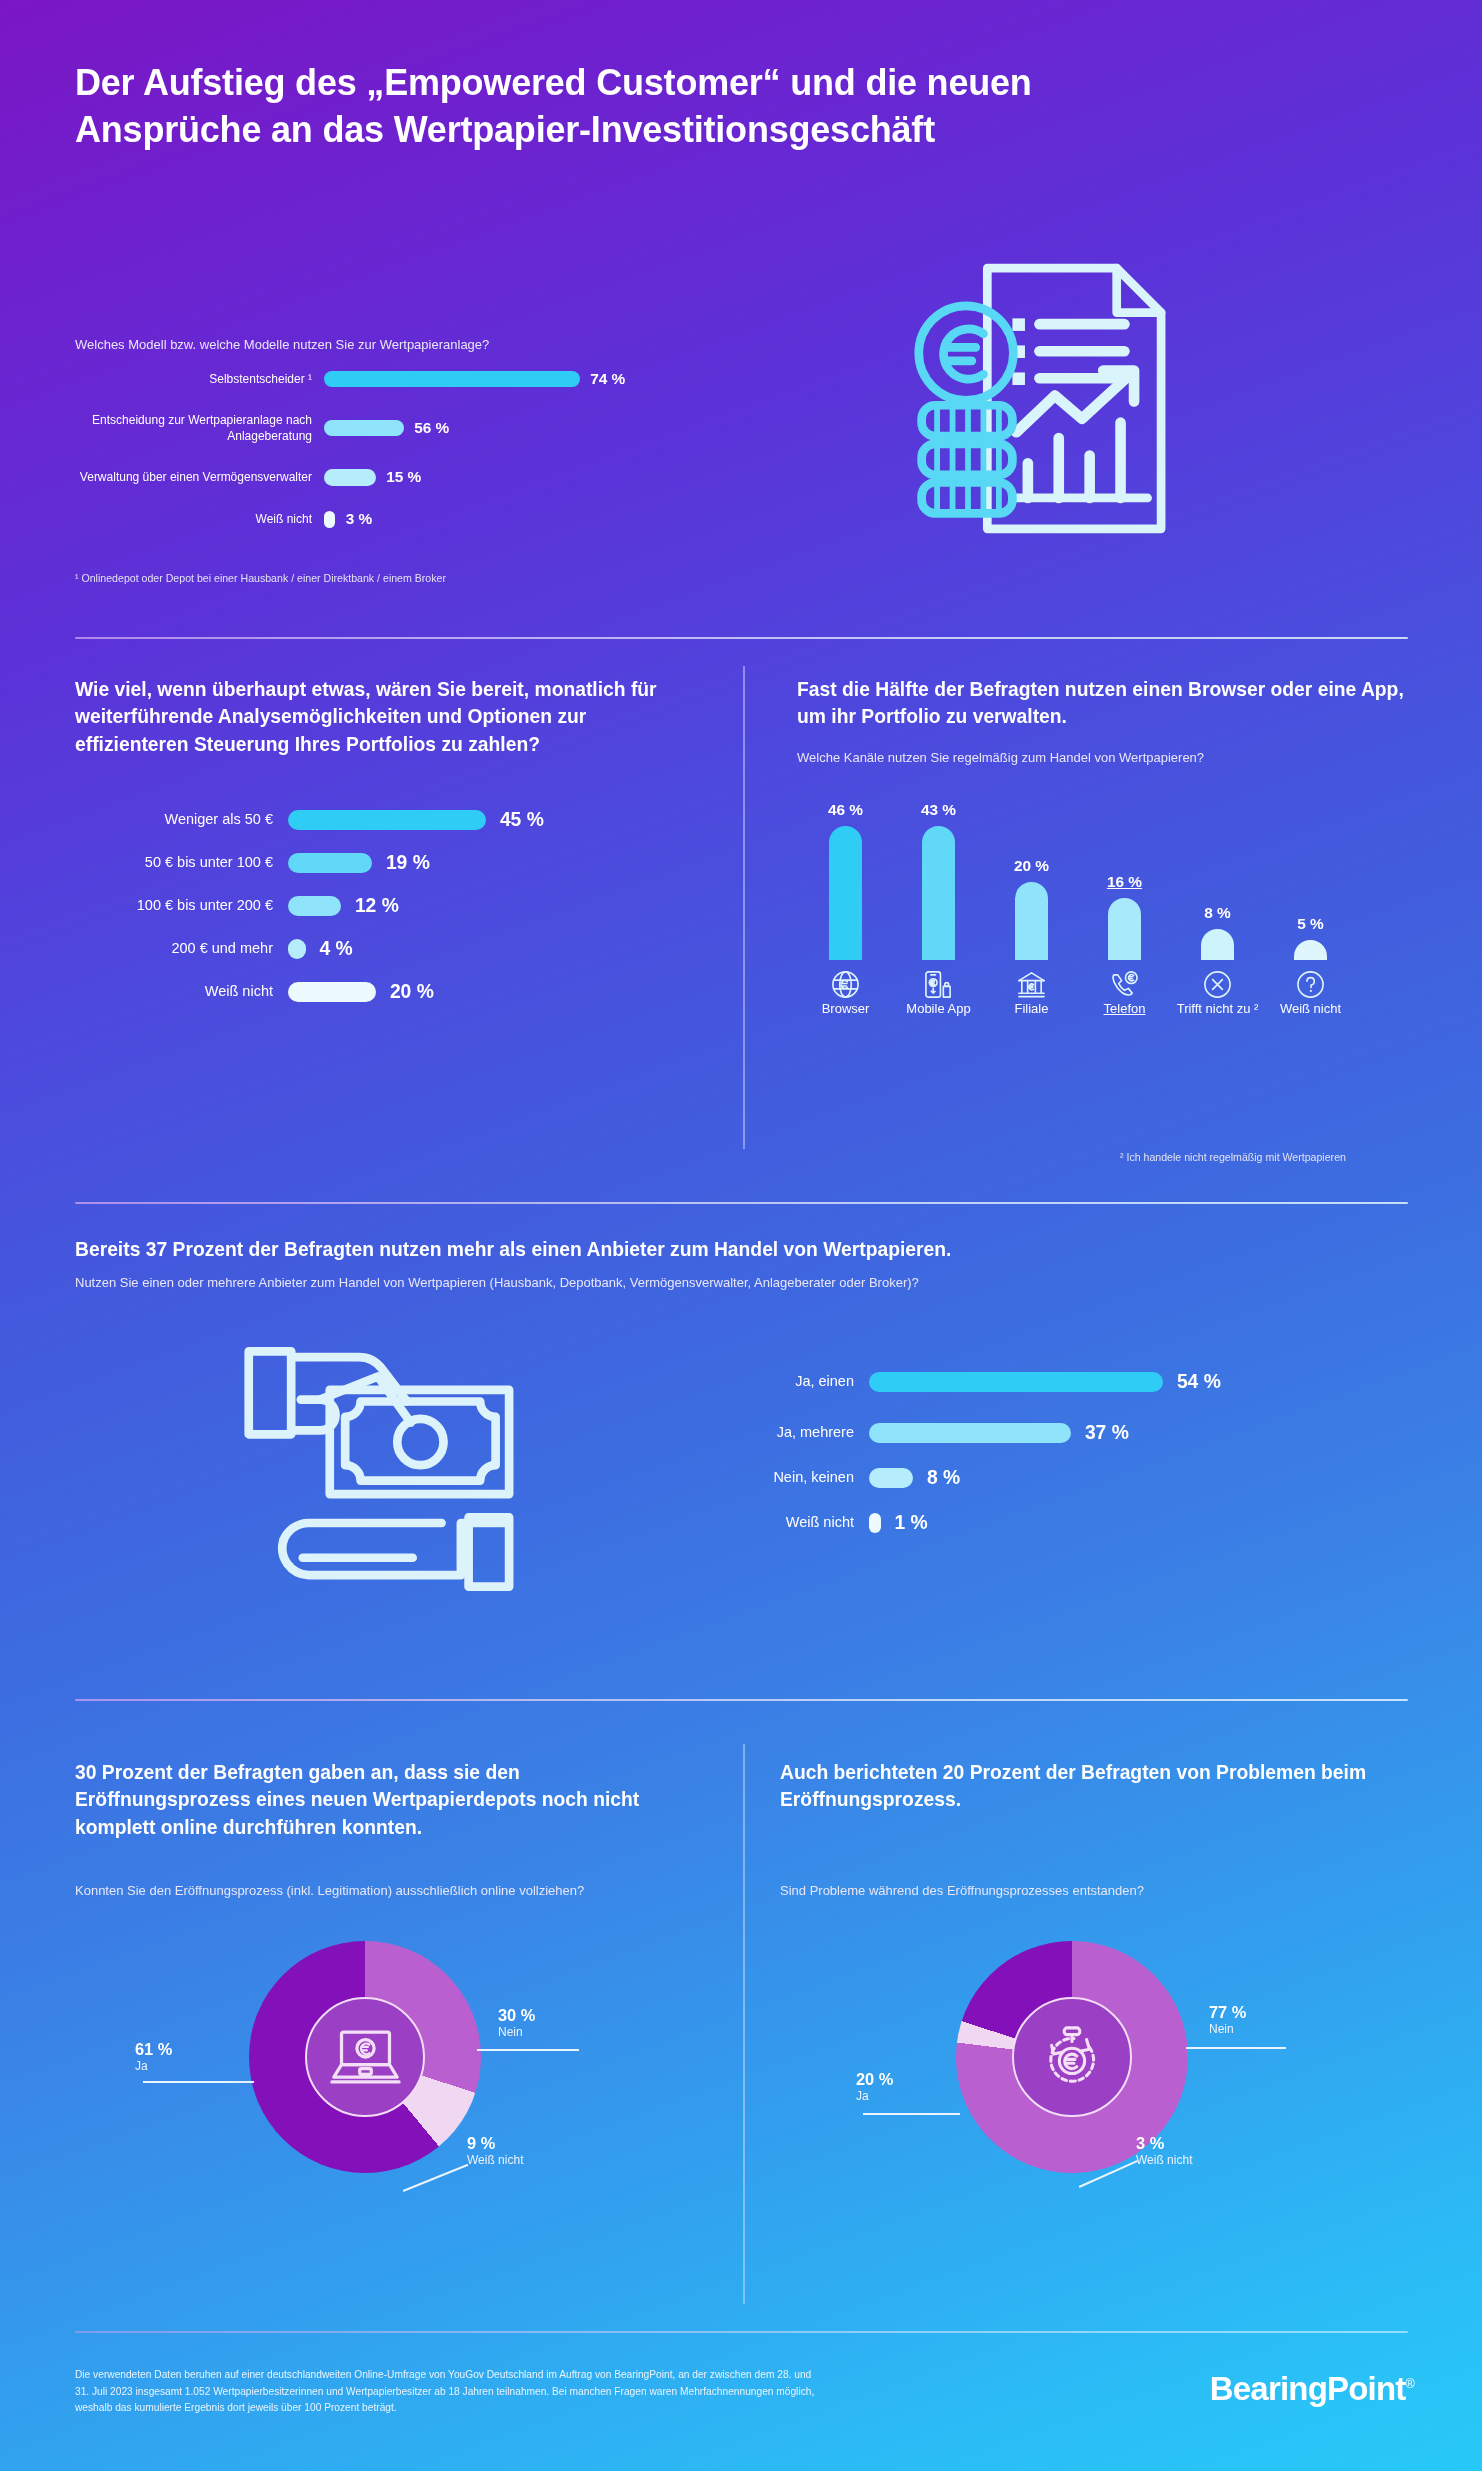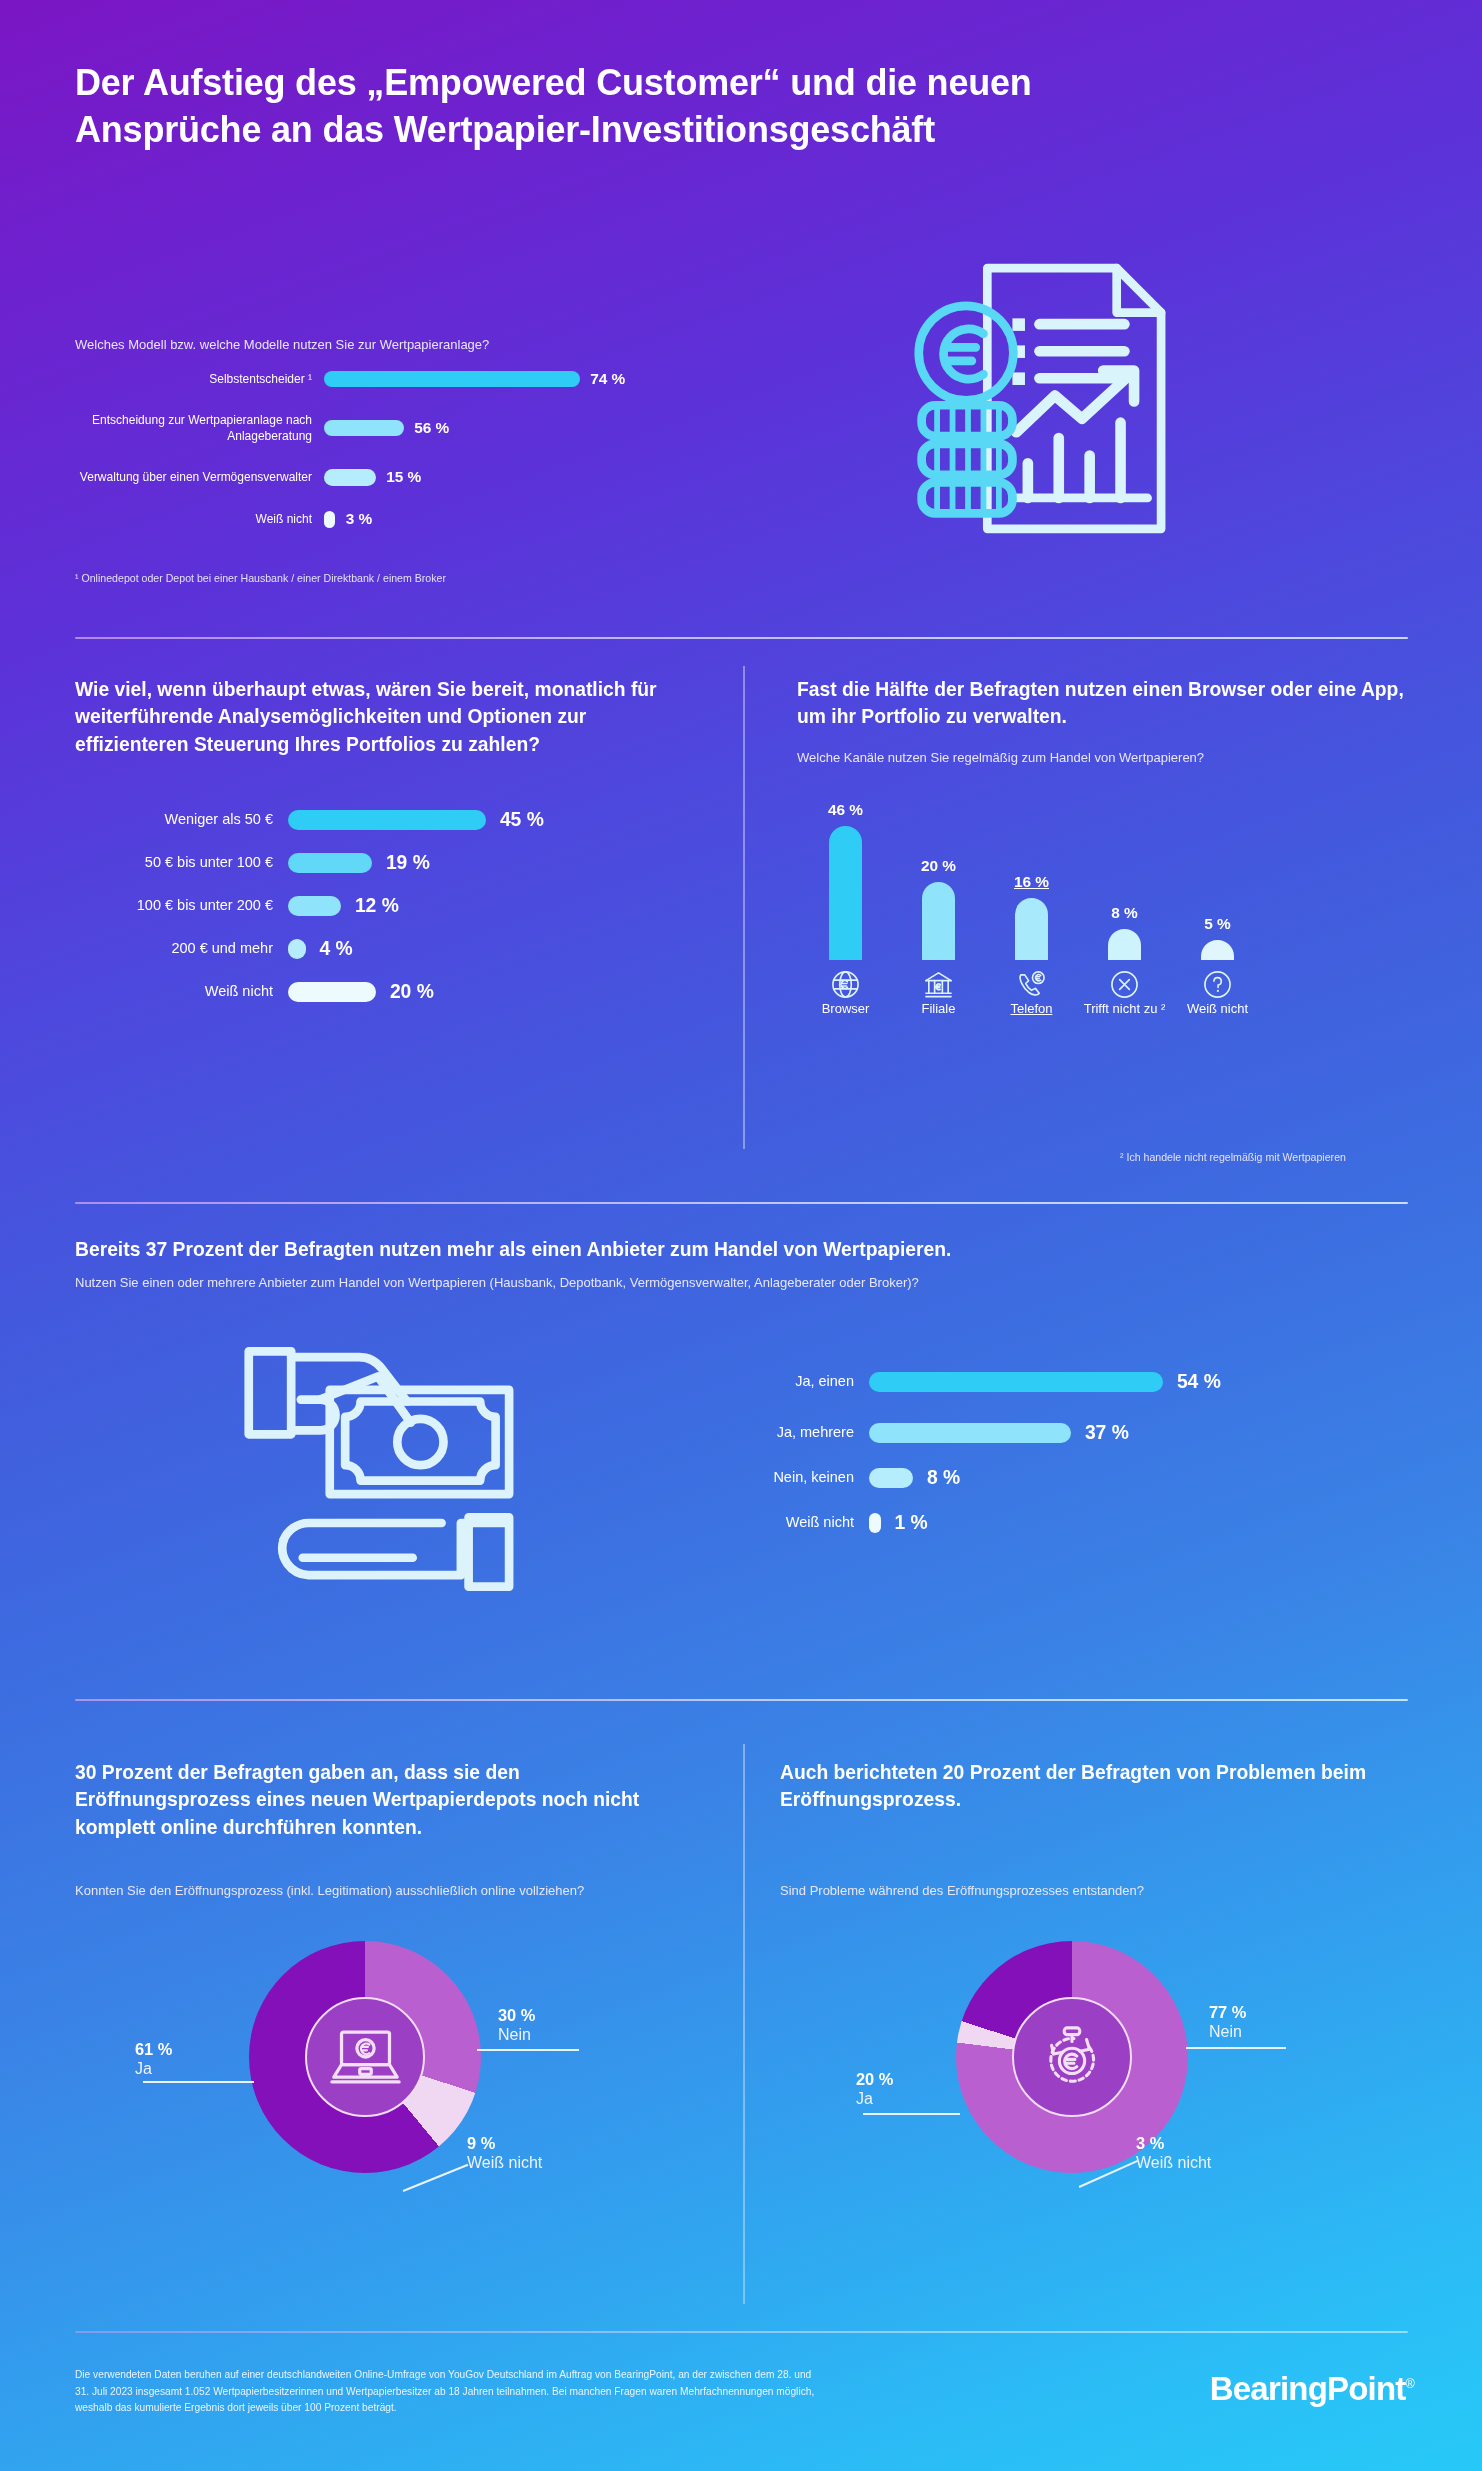--- a/index.html
+++ b/index.html
@@ -65,21 +65,21 @@
   .pie-wrap{position:absolute;}
   .pie{position:relative;border-radius:50%;}
   .pie-hub{
     position:absolute;left:50%;top:50%;transform:translate(-50%,-50%);
     border-radius:50%;background:#9b3fc4;border:2.4px solid #f3dcf6;
     display:flex;align-items:center;justify-content:center;
   }
   .leader{position:absolute;height:1.5px;background:#eaf4ff;}
   .plabel{position:absolute;white-space:nowrap;}
   .plabel .pv{font-size:16.4px;font-weight:bold;color:#fff;display:block;line-height:1.15;}
-  .plabel .pn{font-size:16px;color:#eef3ff;display:block;line-height:1.3;}
+  .plabel .pn{font-size:12px;color:#eef3ff;display:block;line-height:1.3;}
   .plabel.r{text-align:left;}
   .plabel.l{text-align:left;}
 
   
   .footer-text{position:absolute;left:75px;top:2367px;width:753px;
     font-size:10.2px;line-height:1.62;color:#e8f4fe;}
   .brand{position:absolute;right:68px;top:2370px;font-size:33px;font-weight:bold;
     letter-spacing:-0.8px;color:#fff;}
   .brand .reg{font-size:12.6px;vertical-align:super;font-weight:normal;}
 
@@ -206,20 +206,37 @@
             <circle cx="15" cy="15" r="13"></circle>
             <ellipse cx="15" cy="15" rx="6" ry="13"></ellipse>
             <path d="M2.6 10.5H27.4M2.6 19.5H27.4"></path>
             <path d="M17 12a4 4 0 1 0 0 6M10.5 14h6M10.5 16.5h5.5"></path>
           </svg>
         </div>
         <div class="vcat">Browser</div>
       </div>
       <div class="vcol" style="width: 93px; height: 217px; justify-content: flex-end;">
         <div style="flex: 1 1 0%;"></div>
+        <div class="vval">43 %</div>
+        <div class="vbar" style="height: 167px; background: rgb(98, 216, 248);"></div>
+        <div class="vicon">
+          <svg width="29" height="29" viewBox="0 0 30 30" fill="none" stroke="#ddf3fb" stroke-width="1.7" stroke-linejoin="round" stroke-linecap="round">
+            <rect x="2" y="2" width="15" height="26" rx="2.5"></rect>
+            <path d="M7 5h5"></path>
+            <circle cx="9.5" cy="13" r="4"></circle>
+            <path d="M11 11a2.5 2.5 0 1 0 0 4M7.5 12.5h3M7.5 14h2.6"></path>
+            <path d="M9.5 19v5M7.5 22l2 2 2-2"></path>
+            <path d="M20 17h7v11h-7z"></path>
+            <circle cx="23.5" cy="15" r="2"></circle>
+          </svg>
+        </div>
+        <div class="vcat">Mobile App</div>
+      </div>
+      <div class="vcol" style="width: 93px; height: 217px; justify-content: flex-end;">
+        <div style="flex: 1 1 0%;"></div>
         <div class="vval">20 %</div>
         <div class="vbar" style="height: 78px; background: rgb(143, 227, 250);"></div>
         <div class="vicon">
           <svg width="29" height="29" viewBox="0 0 30 30" fill="none" stroke="#ddf3fb" stroke-width="1.7" stroke-linejoin="round" stroke-linecap="round">
             <path d="M2 11 15 3l13 8"></path>
             <path d="M2 11h26"></path>
             <path d="M5 11v13M11 11v13M19 11v13M25 11v13"></path>
             <path d="M2 24h26M2 27.5h26"></path>
             <path d="M17 15a3 3 0 1 0 0 5M12.6 16.5h4M12.6 18.2h3.6"></path>
           </svg>

